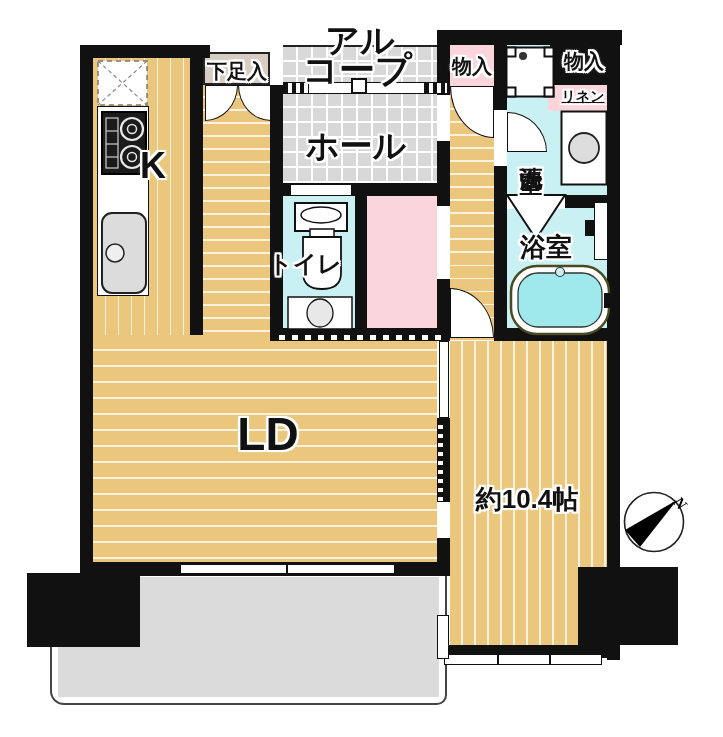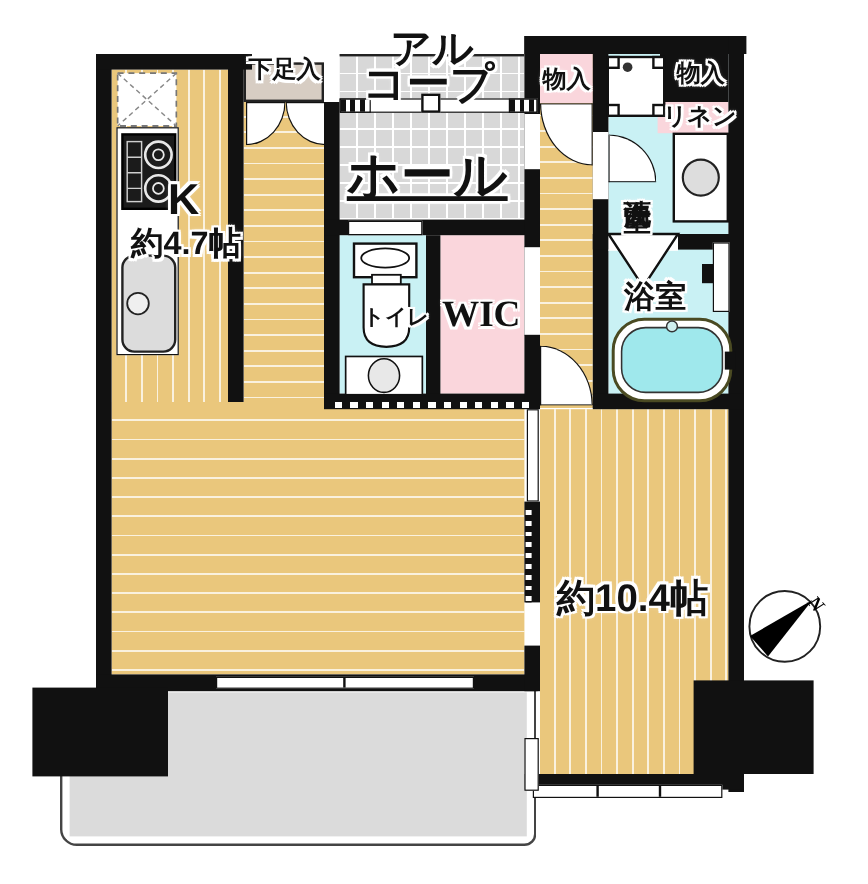--- a/index.html
+++ b/index.html
@@ -167,27 +167,26 @@
   <div class="abs" style="left:594px;top:202px;width:14px;height:58px;background:#fff;border:1.5px solid #111;box-sizing:border-box;"></div>
   <div class="abs" style="left:585px;top:220px;width:10px;height:16px;background:#111;"></div>
 
   <svg class="abs" style="left:620px;top:486px;" width="76" height="76">
     <circle cx="34" cy="36" r="29.5" fill="#fff" stroke="#222" stroke-width="1.6"></circle>
     <polygon points="57,14 5,44 20,61" fill="#000"></polygon>
     <text x="56" y="20" font-size="16" font-weight="bold" font-family="Liberation Serif, DejaVu Serif, serif" font-style="italic" transform="rotate(48 58 14)">N</text>
   </svg>
 
   <div class="label" style="left:153px;top:166px;font-size:36px;">K</div>
-  <div class="label" style="left:155px;top:203px;font-size:27px;">約4.7帖</div>
-  <div class="label" style="left:237px;top:58px;font-size:20px;">下足入</div>
+  <div class="label" style="left:237px;top:71px;font-size:20px;">下足入</div>
   <div class="label" style="left:360px;top:41px;font-size:34px;">アル</div>
   <div class="label" style="left:357px;top:70px;font-size:36px;">コープ</div>
-  <div class="label" style="left:356px;top:146px;font-size:44px;text-decoration:underline;">ホール</div>
+  <div class="label" style="left:356px;top:146px;font-size:33px;">ホール</div>
   <div class="label" style="left:472px;top:66px;font-size:20px;">物入</div>
   <div class="label" style="left:584px;top:61px;font-size:20px;">物入</div>
-  <div class="label" style="left:583px;top:97px;font-size:20px;">リネン</div>
+  <div class="label" style="left:583px;top:97px;font-size:14px;text-decoration:underline;">リネン</div>
   <div class="label vtext" style="left:532px;top:151px;font-size:23px;">洗面室</div>
   <div class="label" style="left:546px;top:247px;font-size:26px;">浴室</div>
-  <div class="label" style="left:330px;top:264px;font-size:18px;">トイレ</div>
-  <div class="label serif" style="left:401px;top:262px;font-size:31px;">WIC</div>
-  <div class="label" style="left:527px;top:499px;font-size:32px;">約10.4帖</div>
+  <div class="label" style="left:305px;top:264px;font-size:24px;">トイレ</div>
+  <div class="label" style="left:268px;top:434px;font-size:46px;">LD</div>
+  <div class="label" style="left:527px;top:499px;font-size:26px;">約10.4帖</div>
 
 </div>
 
 </body></html>

